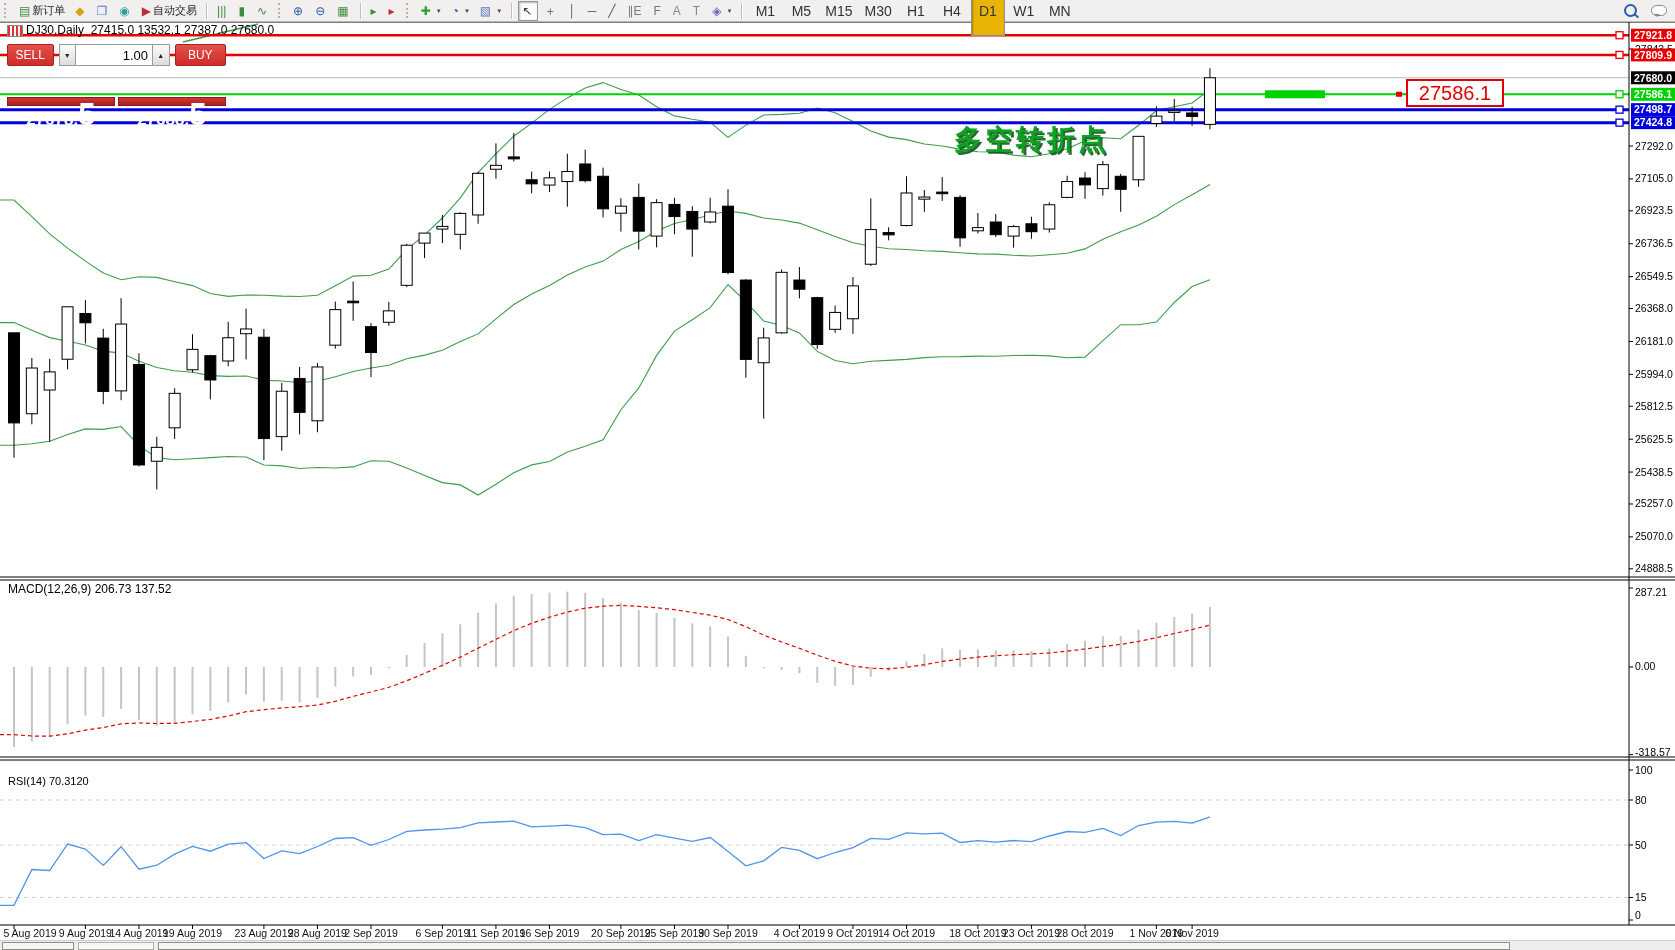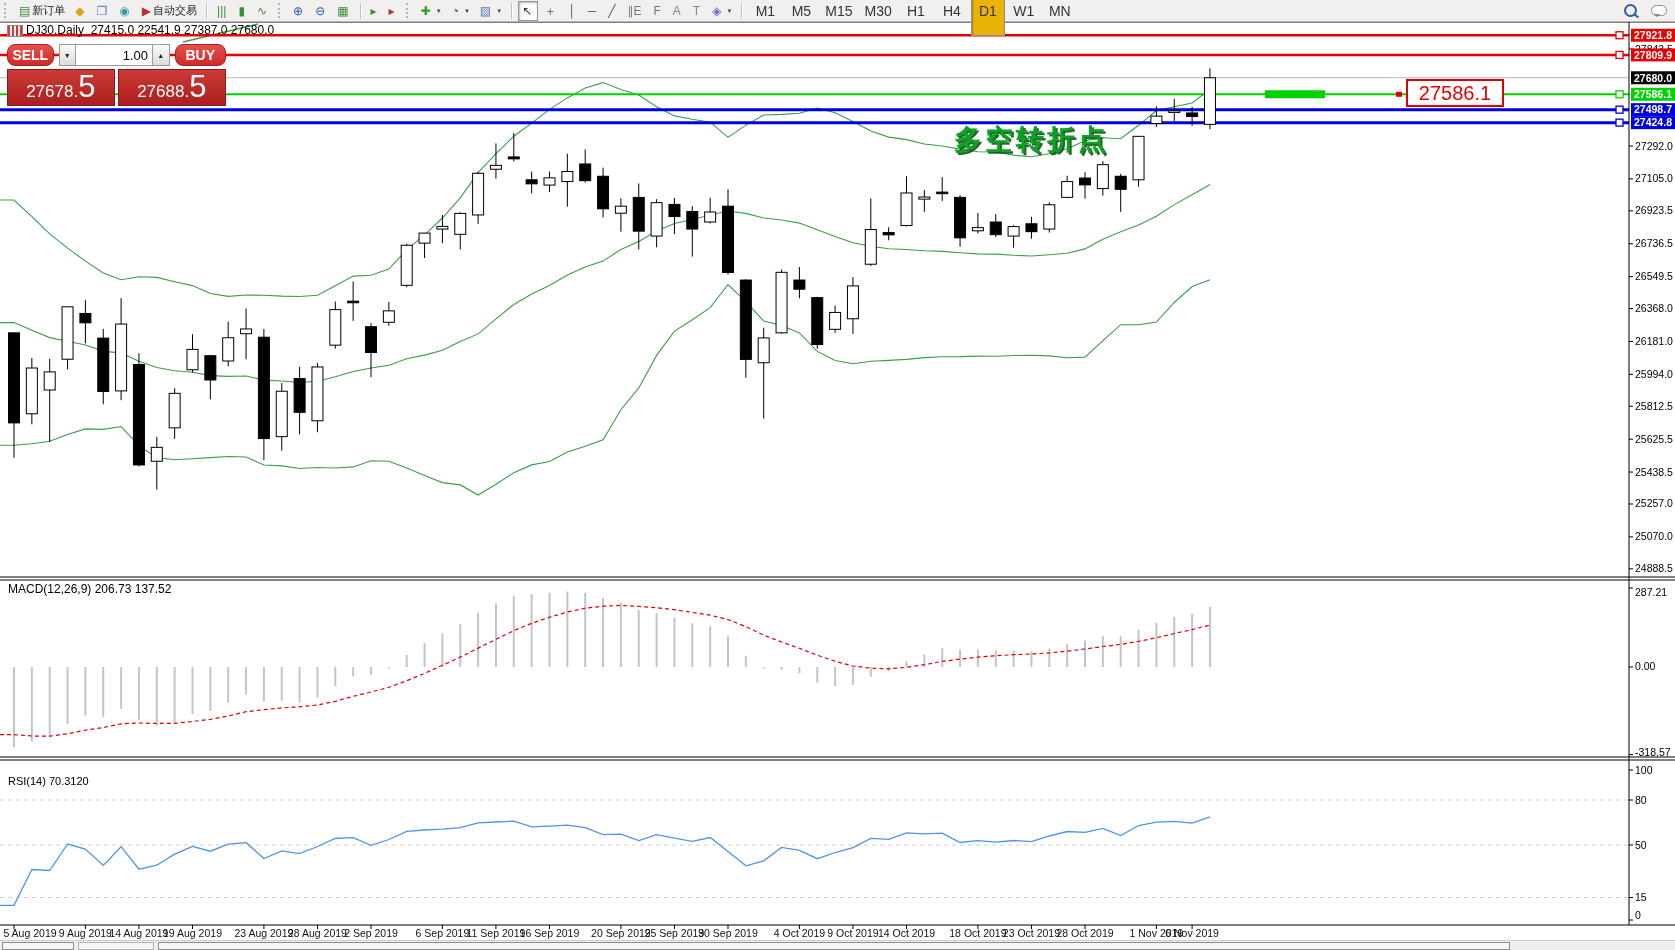--- a/index.html
+++ b/index.html
@@ -20,29 +20,29 @@
   .lens{position:relative;width:9px;height:9px;border:2px solid #2a5db0;border-radius:50%;display:inline-block;margin-right:14px;}
   .lens:after{content:"";position:absolute;left:8px;top:9px;width:5px;height:2px;background:#2a5db0;transform:rotate(40deg);}
   .bubble{position:relative;width:14px;height:9px;border:1.5px solid #8a8a8a;border-radius:6px;display:inline-block;background:#fdfdfd;}
   .bubble:after{content:"";position:absolute;left:2px;top:8px;border:3px solid transparent;border-top-color:#8a8a8a;}
   
   #chart-title{position:absolute;left:26px;top:23px;font-size:12px;color:#000;z-index:3;white-space:pre;}
   #chart-mini-icon{position:absolute;left:7px;top:25px;width:14px;height:10px;border:1px solid #888;
     background:repeating-linear-gradient(90deg,#d33 0 2px,#fff 2px 4px);z-index:3;}
   #oneclick{position:absolute;left:7px;top:44px;width:219px;z-index:4;font-family:"Liberation Sans",sans-serif;}
   #oc-row1{display:flex;height:22px;}
-  .oc-btn{background:linear-gradient(#e4524e,#cf2a28);border:1px solid #a81f1f;border-radius:8px;color:#fff;
-    font-size:14px;font-weight:bold;display:flex;align-items:center;justify-content:center;}
+  .oc-btn{background:linear-gradient(#e4524e,#cf2a28);border:1px solid #a81f1f;border-radius:2px;color:#fff;
+    font-size:12px;font-weight:normal;display:flex;align-items:center;justify-content:center;}
   #oc-sell{width:46px;margin-right:5px;}
   #oc-buy{width:51px;margin-left:5px;}
   .oc-spin{width:16px;background:linear-gradient(#fbfbfb,#dcdcdc);border:1px solid #9b9b9b;display:flex;align-items:center;justify-content:center;font-size:7px;color:#222;}
   #oc-vol{width:72px;border-top:1px solid #9b9b9b;border-bottom:1px solid #9b9b9b;font-size:13px;color:#000;text-align:right;padding:0 4px 0 0;background:#fff;outline:none;border-left:none;border-right:none;}
   #oc-row2{display:flex;height:37px;margin-top:3px;}
   .oc-price{background:linear-gradient(#cd3a36,#ab1f1e);border:1px solid #8f1717;color:#fff;display:flex;
-    align-items:baseline;justify-content:center;font-weight:normal;}
+    align-items:baseline;justify-content:center;font-weight:bold;margin-top:28px;}
   #oc-price-sell{width:107px;margin-right:3px;}
   #oc-price-buy{width:108px;}
   .oc-main{font-size:17px;line-height:34px;}
   .oc-big{font-size:31px;line-height:34px;}
   #annotation{position:absolute;left:954px;top:121px;font-size:28px;font-weight:bold;letter-spacing:3px;
     color:#0aa51f;text-shadow:2px 2px 0 rgba(10,70,20,.85);z-index:3;white-space:nowrap;}
   #price-callout{position:absolute;left:1406px;top:79px;width:94px;height:24px;border:2px solid #e00000;
     background:#fff;color:#e00000;font-size:20px;display:flex;align-items:center;justify-content:center;z-index:3;}
   #macd-label{position:absolute;left:8px;top:582px;font-size:12px;color:#000;z-index:3;}
   #rsi-label{position:absolute;left:8px;top:766px;font-size:11px;color:#000;z-index:3;margin-top:9px;}
@@ -492,21 +492,21 @@
       <text x="1031.45" y="937" font-size="10.5" fill="#111" text-anchor="middle">23 Oct 2019</text>
       <line x1="1085" y1="925" x2="1085" y2="929" stroke="#000" stroke-width="1"></line>
       <text x="1085" y="937" font-size="10.5" fill="#111" text-anchor="middle">28 Oct 2019</text>
       <line x1="1156.4" y1="925" x2="1156.4" y2="929" stroke="#000" stroke-width="1"></line>
       <text x="1156.4" y="937" font-size="10.5" fill="#111" text-anchor="middle">1 Nov 2019</text>
       <line x1="1192.1000000000001" y1="925" x2="1192.1000000000001" y2="929" stroke="#000" stroke-width="1"></line>
       <text x="1192.1000000000001" y="937" font-size="10.5" fill="#111" text-anchor="middle">6 Nov 2019</text>
     </svg>
 
   <span id="chart-mini-icon"></span>
-  <div id="chart-title">DJ30,Daily  27415.0 22541.9 27387.0 27680.0</div>
+  <div id="chart-title">DJ30,Daily  27415.0 13532.1 27387.0 27680.0</div>
 
   <div id="oneclick">
     <div id="oc-row1">
       <div id="oc-sell" class="oc-btn">SELL</div>
       <div class="oc-spin">▼</div>
       <input id="oc-vol" value="1.00" style="">
       <div class="oc-spin">▲</div>
       <div id="oc-buy" class="oc-btn">BUY</div>
     </div>
     <div id="oc-row2">

